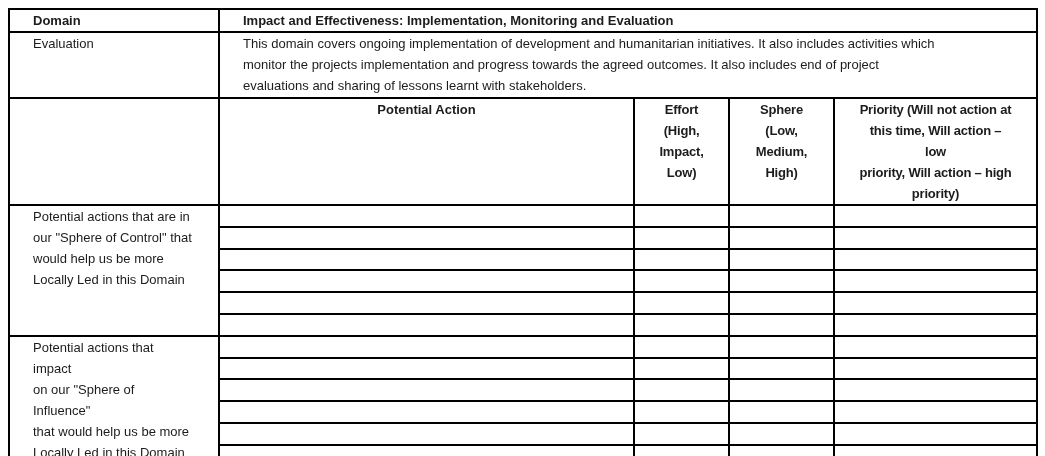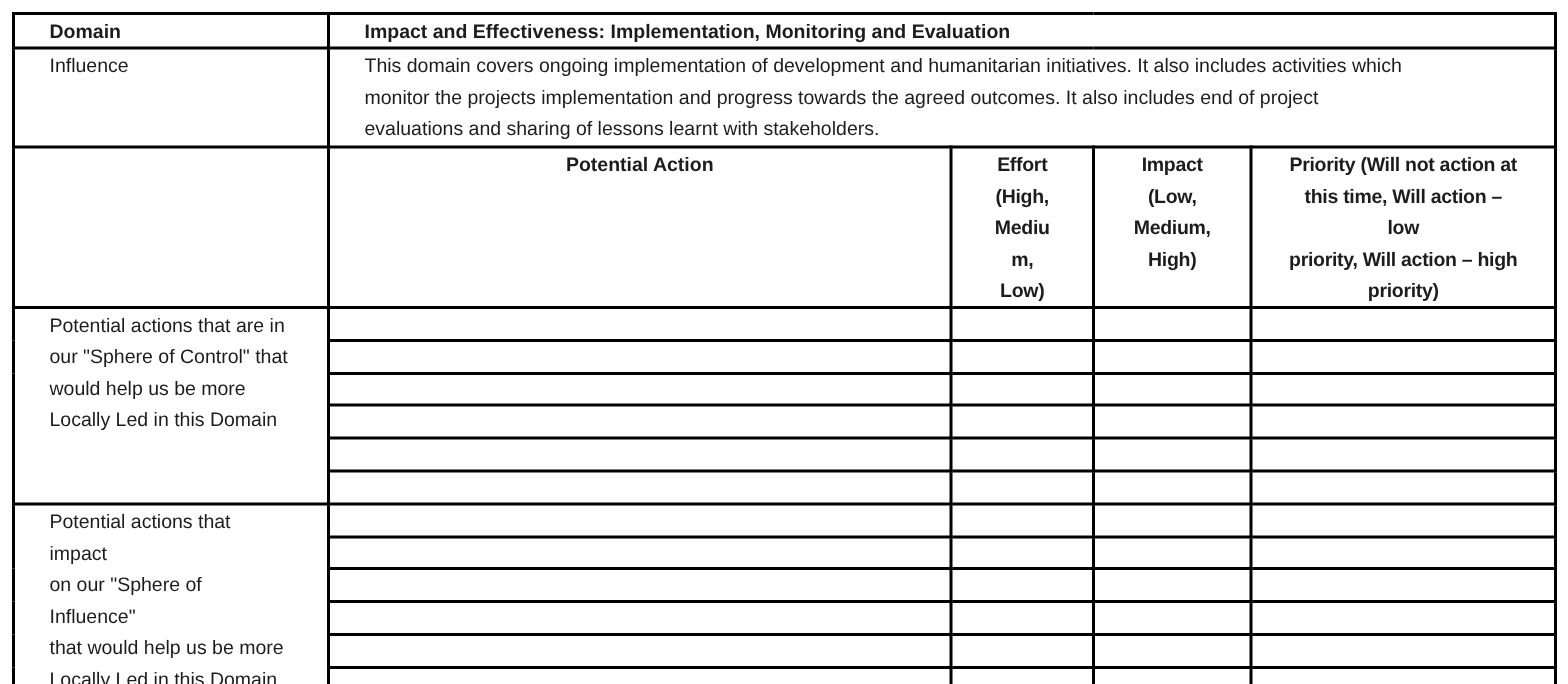--- a/index.html
+++ b/index.html
@@ -51,33 +51,33 @@
       <col style="width:95px">
       <col style="width:105px">
       <col style="width:203px">
     </colgroup>
     <tbody>
       <tr class="r1">
         <td class="b">Domain</td>
         <td class="b" colspan="4">Impact and Effectiveness: Implementation, Monitoring and Evaluation</td>
       </tr>
       <tr class="r2">
-        <td>Influence</td>
+        <td>Evaluation</td>
         <td class="pre" colspan="4">This domain covers ongoing implementation of development and humanitarian initiatives. It also includes activities which
 monitor the projects implementation and progress towards the agreed outcomes. It also includes end of project
 evaluations and sharing of lessons learnt with stakeholders.</td>
       </tr>
       <tr class="r3">
         <td></td>
         <td class="b c">Potential Action</td>
         <td class="b c pre hdr">Effort
 (High,
-Medium,
+Impact,
 Low)</td>
-        <td class="b c pre hdr">Impact
+        <td class="b c pre hdr">Sphere
 (Low,
 Medium,
 High)</td>
         <td class="b c pre hdr">Priority (Will not action at
 this time, Will action – low
 priority, Will action – high
 priority)</td>
       </tr>
     </tbody>
     <tbody>

